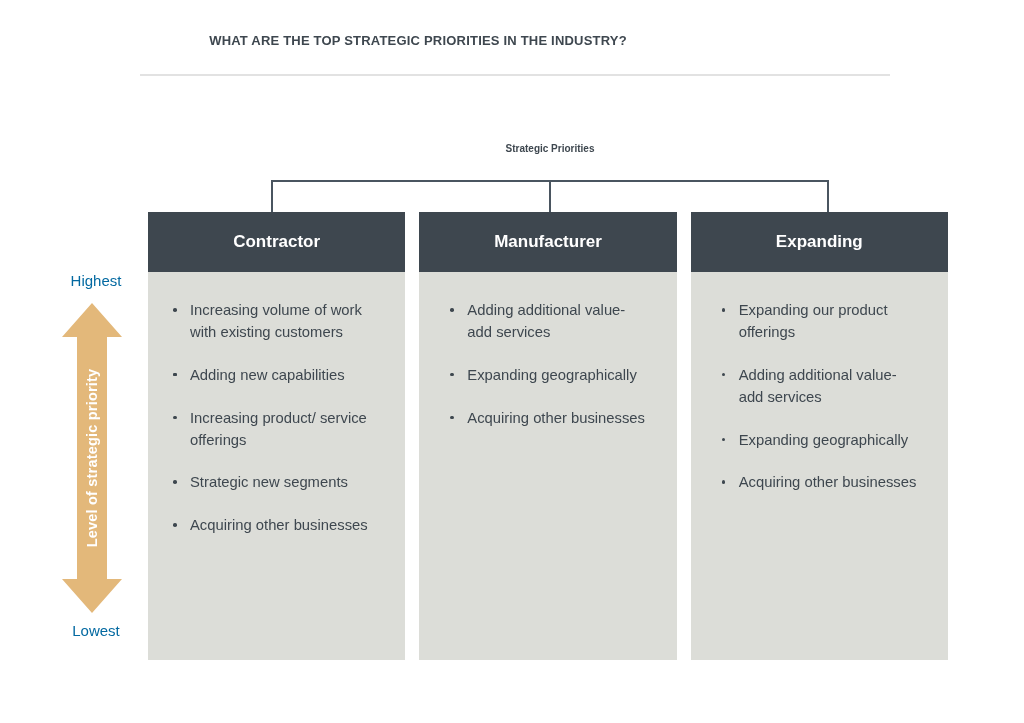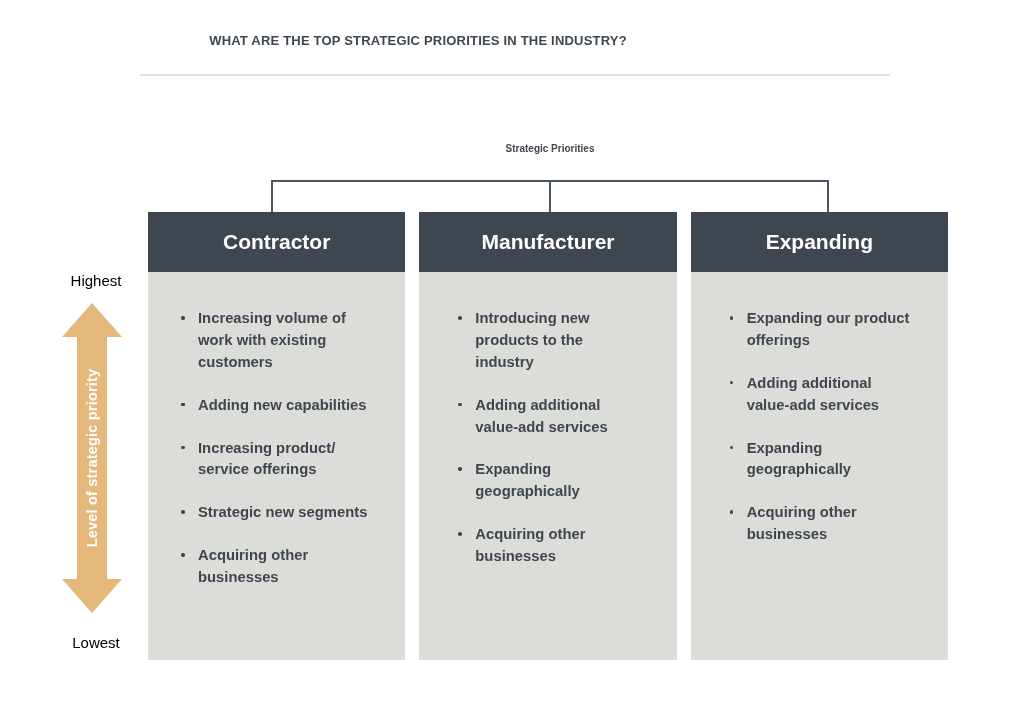--- a/index.html
+++ b/index.html
@@ -82,25 +82,25 @@
     width: 80px;
     height: 378px;
   }
   .axis-label-top,
   .axis-label-bottom {
     position: absolute;
     left: 0;
     width: 80px;
     text-align: center;
     font-size: 15px;
-    color: #000000;
+    color: #0369a1;
     white-space: nowrap;
   }
   .axis-label-top { top: 0; }
-  .axis-label-bottom { top: 350px; margin-top: 12px; }
+  .axis-label-bottom { top: 350px; }
 
   .axis-arrow {
     position: absolute;
     left: 0px;
     top: 31px;
     width: 72px;
     height: 310px;
   }
   .axis-arrow svg { display: block; }
   .axis-arrow-text {
@@ -132,32 +132,31 @@
     flex-direction: column;
     background: #DCDDD8;
   }
   .column-header {
     background: #3E474F;
     color: #ffffff;
     height: 60px;
     display: flex;
     align-items: center;
     justify-content: center;
-    font-size: 21px;
+    font-size: 17px;
     font-weight: bold;
   }
   .column-body {
     flex: 1 1 auto;
     padding: 20px 20px 16px 16px;
   }
   .bullet-list {
     list-style: none;
-    margin: 16px;
+    margin: 8px;
     padding: 0;
-    font-weight: bold;
   }
   .bullet-item {
     position: relative;
     padding-left: 18px;
     margin-bottom: 21px;
     font-size: 14.8px;
     line-height: 1.48;
     color: #3E474F;
   }
   .bullet-item:last-child { margin-bottom: 0; }
@@ -211,21 +210,20 @@
         <li class="bullet-item"><span class="bullet-dot"></span><span>Strategic new segments</span></li>
         <li class="bullet-item"><span class="bullet-dot"></span><span>Acquiring other businesses</span></li>
       </ul>
     </div>
   </div>
 
   <div class="column col-2">
     <div class="column-header">Manufacturer</div>
     <div class="column-body">
       <ul class="bullet-list">
-        <li class="bullet-item"><span class="bullet-dot"></span><span>Introducing new products to the industry</span></li>
         <li class="bullet-item"><span class="bullet-dot"></span><span>Adding additional value-add services</span></li>
         <li class="bullet-item"><span class="bullet-dot"></span><span>Expanding geographically</span></li>
         <li class="bullet-item"><span class="bullet-dot"></span><span>Acquiring other businesses</span></li>
       </ul>
     </div>
   </div>
 
   <div class="column col-3">
     <div class="column-header">Expanding</div>
     <div class="column-body">

